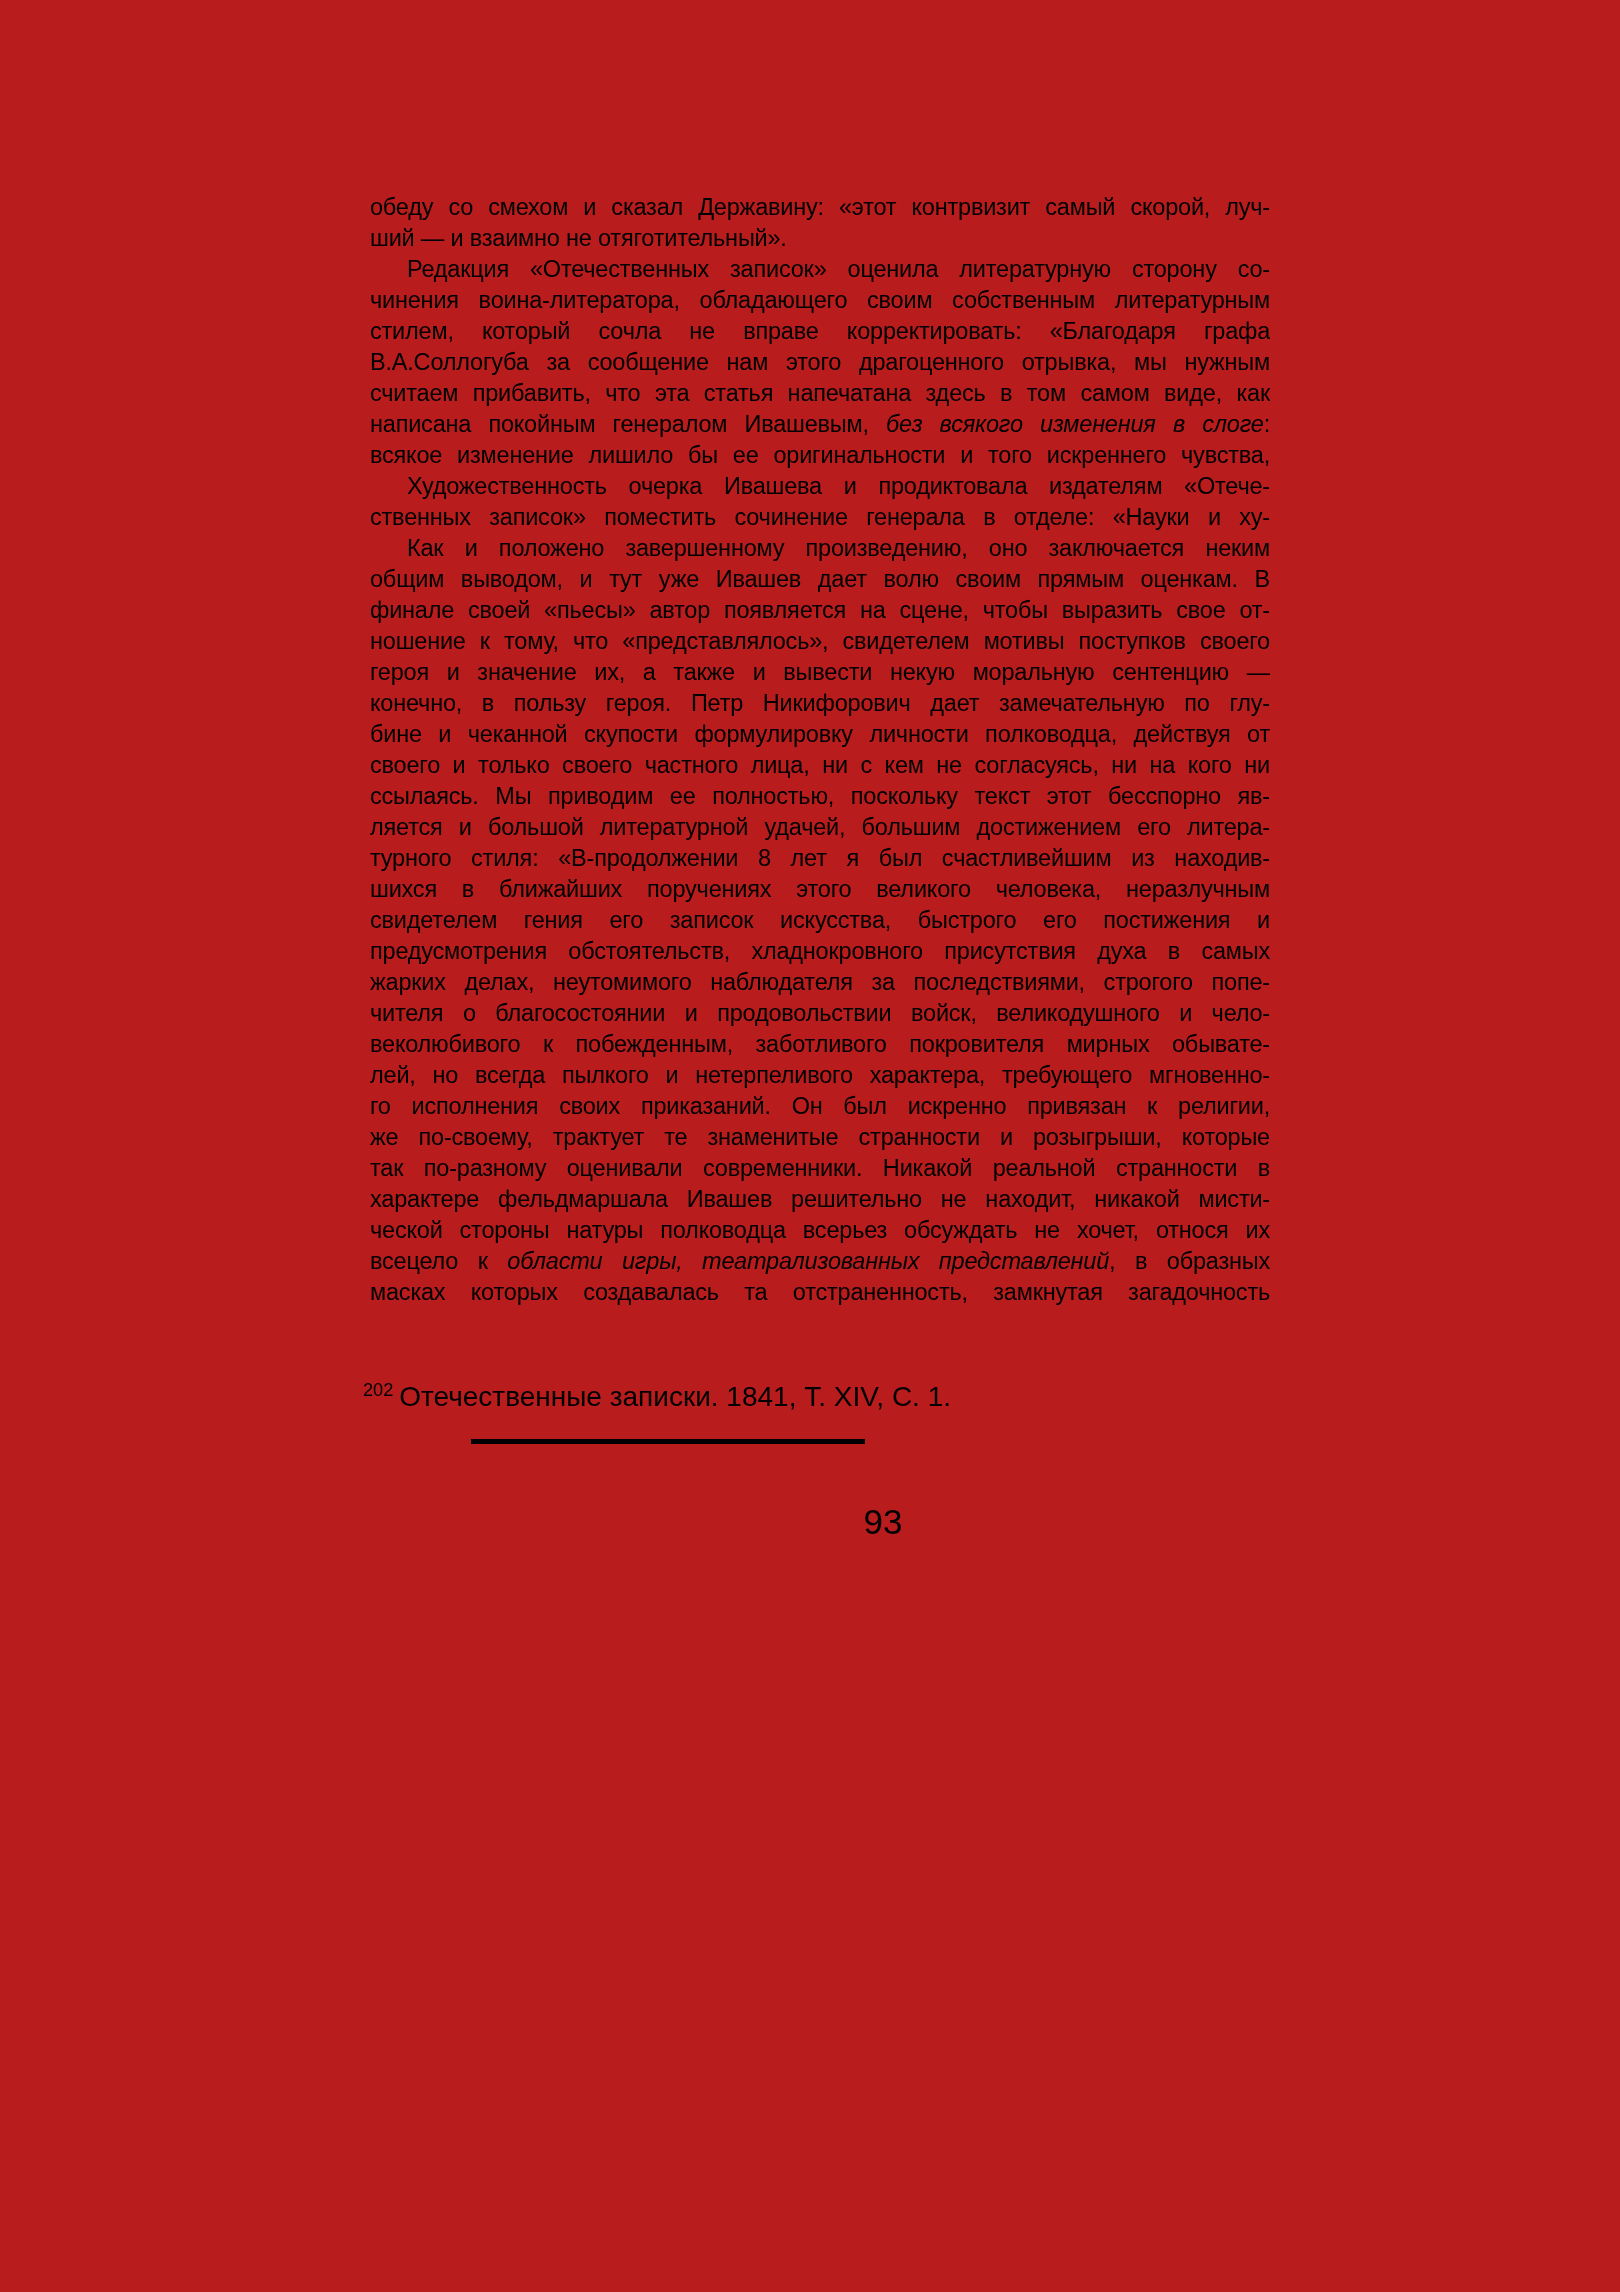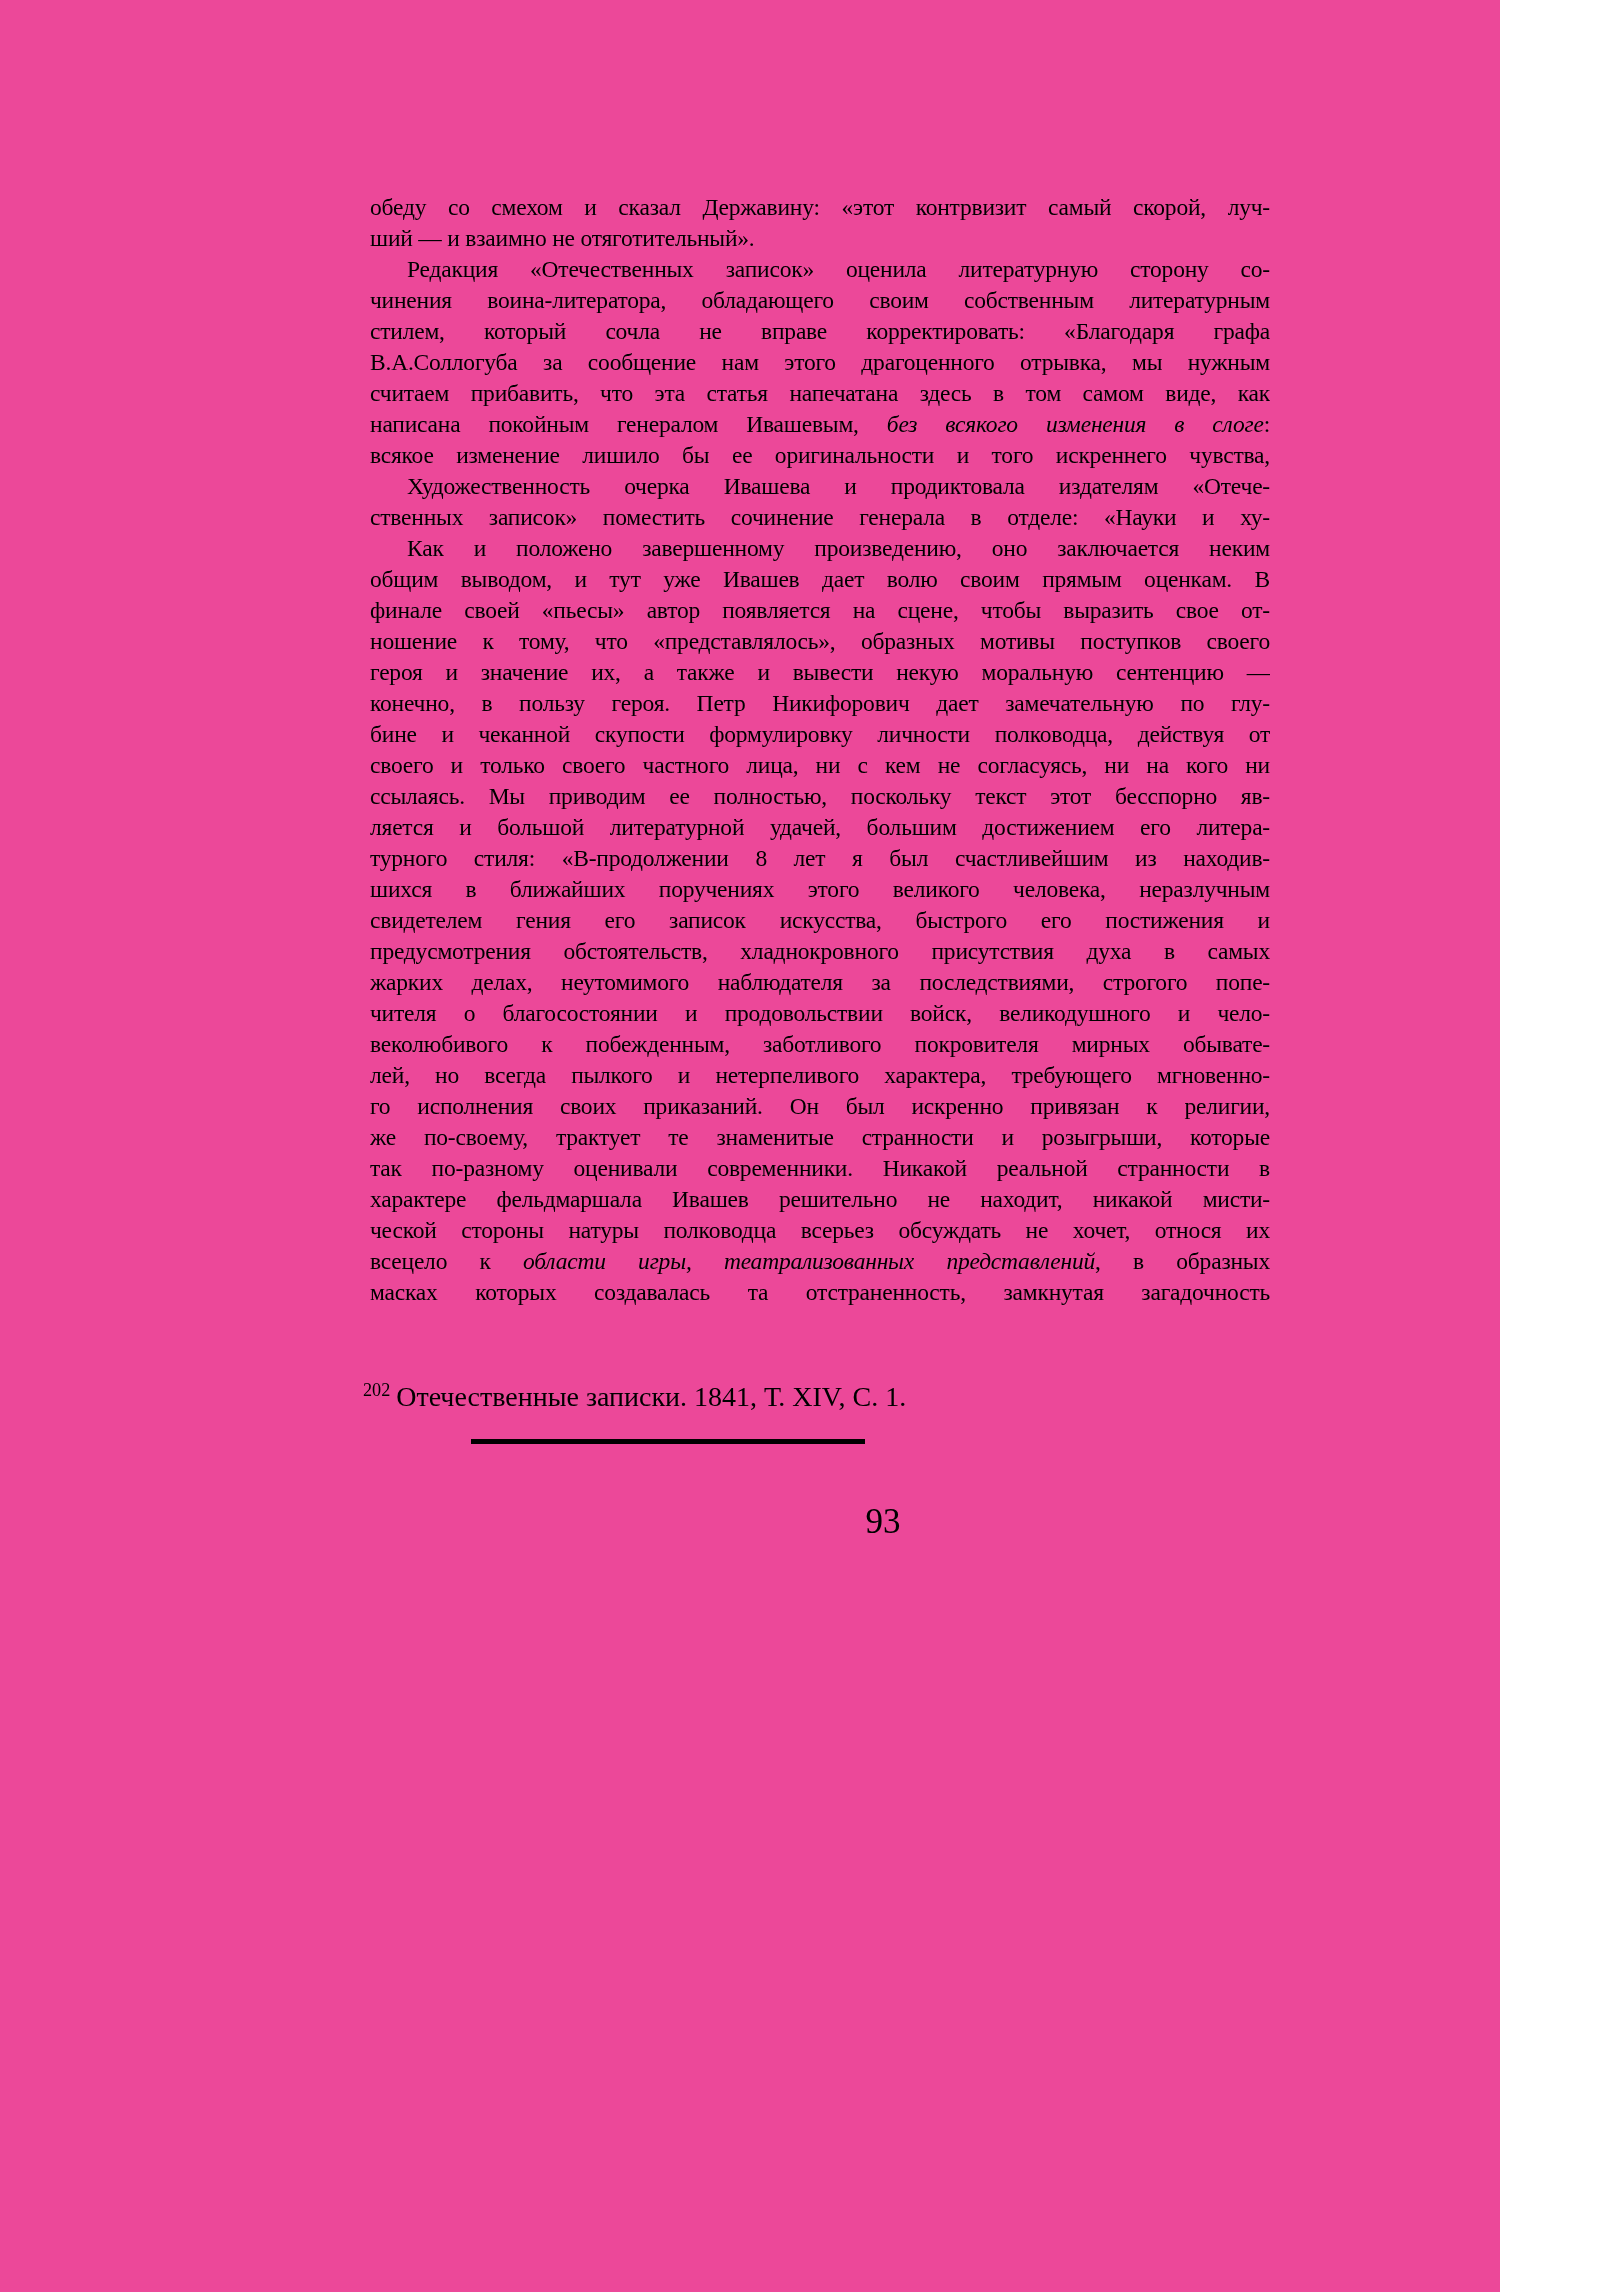--- a/index.html
+++ b/index.html
@@ -2,25 +2,25 @@
 <html lang="ru"><head>
 <meta charset="utf-8">
 <style>
   html, body {
     margin: 0;
     padding: 0;
     background: #ffffff;
   }
   .page {
     position: relative;
-    width: 1500px;
+    width: 1620px;
     height: 2293px;
-    background: #ec4899;
+    background: #b91c1c;
     color: #000000;
-    font-family: Liberation Serif, serif;
+    font-family: Liberation Sans, sans-serif;
     overflow: hidden;
   }
   .text-block {
     position: absolute;
     left: 370px;
     top: 192px;
     width: 900px;
     font-size: 23.5px;
     line-height: 31px;
     letter-spacing: -0.2px;
@@ -100,21 +100,21 @@
       <div class="line jl">стилем, который сочла не вправе корректировать: «Благодаря графа</div>
       <div class="line jl">В.А.Соллогуба за сообщение нам этого драгоценного отрывка, мы нужным</div>
       <div class="line jl">считаем прибавить, что эта статья напечатана здесь в том самом виде, как</div>
       <div class="line jl">написана покойным генералом Ивашевым, <i>без всякого изменения в слоге</i>:</div>
       <div class="line jl">всякое изменение лишило бы ее оригинальности и того искреннего чувства,</div>
       <div class="line jl indent">Художественность очерка Ивашева и продиктовала издателям «Отече-</div>
       <div class="line jl">ственных записок» поместить сочинение генерала в отделе: «Науки и ху-</div>
       <div class="line jl indent">Как и положено завершенному произведению, оно заключается неким</div>
       <div class="line jl">общим выводом, и тут уже Ивашев дает волю своим прямым оценкам. В</div>
       <div class="line jl">финале своей «пьесы» автор появляется на сцене, чтобы выразить свое от-</div>
-      <div class="line jl">ношение к тому, что «представлялось», образных мотивы поступков своего</div>
+      <div class="line jl">ношение к тому, что «представлялось», свидетелем мотивы поступков своего</div>
       <div class="line jl">героя и значение их, а также и вывести некую моральную сентенцию —</div>
       <div class="line jl">конечно, в пользу героя. Петр Никифорович дает замечательную по глу-</div>
       <div class="line jl">бине и чеканной скупости формулировку личности полководца, действуя от</div>
       <div class="line jl">своего и только своего частного лица, ни с кем не согласуясь, ни на кого ни</div>
       <div class="line jl">ссылаясь. Мы приводим ее полностью, поскольку текст этот бесспорно яв-</div>
       <div class="line jl">ляется и большой литературной удачей, большим достижением его литера-</div>
       <div class="line jl">турного стиля: «В-продолжении 8 лет я был счастливейшим из находив-</div>
       <div class="line jl">шихся в ближайших поручениях этого великого человека, неразлучным</div>
       <div class="line jl">свидетелем гения его записок искусства, быстрого его постижения и</div>
       <div class="line jl">предусмотрения обстоятельств, хладнокровного присутствия духа в самых</div>

